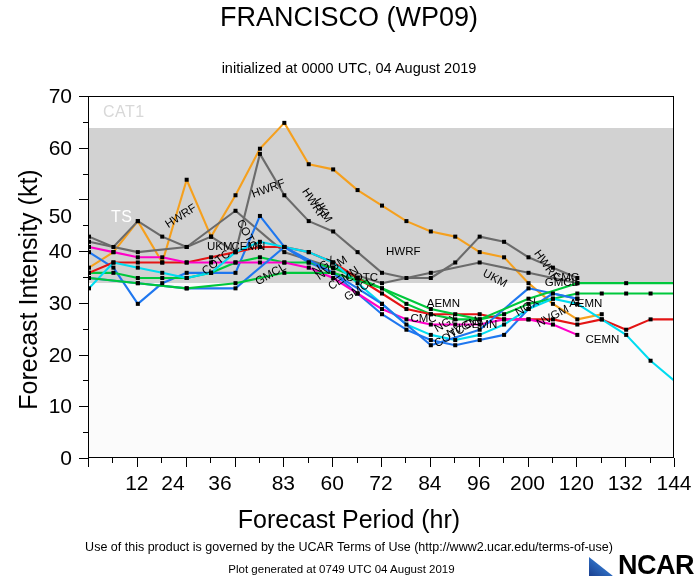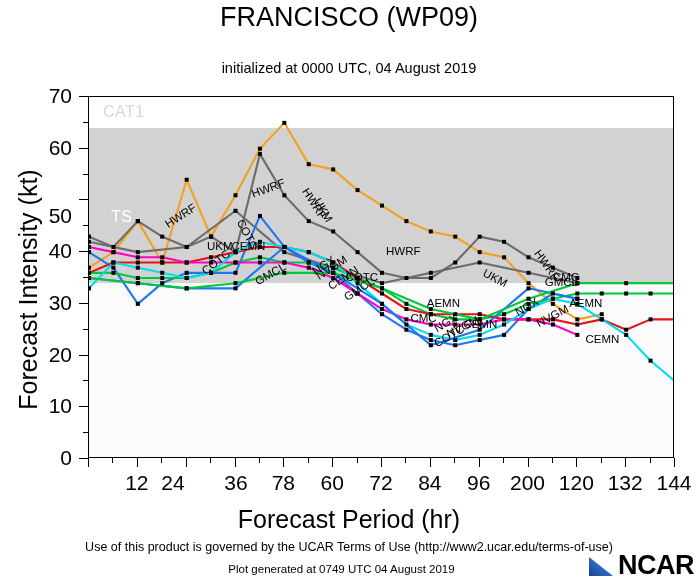--- a/index.html
+++ b/index.html
@@ -142,24 +142,24 @@
       <div class="ytlabel" style="top: 85px; left: 0px;">70</div>
       <div class="xtick" style="left: 88px;"></div>
       <div class="xtick minor" style="left: 112.417px;"></div>
       <div class="xtick" style="left: 136.833px;"></div>
       <div class="xtlabel" style="left: 106.833px;">12</div>
       <div class="xtick minor" style="left: 161.25px;"></div>
       <div class="xtick" style="left: 185.667px;"></div>
       <div class="xtlabel" style="left: 143px;">24</div>
       <div class="xtick minor" style="left: 210.083px;"></div>
       <div class="xtick" style="left: 234.5px;"></div>
-      <div class="xtlabel" style="left: 206px; text-align: center;">36</div>
+      <div class="xtlabel" style="left: 190px; text-align: center;">36</div>
       <div class="xtick minor" style="left: 258.917px;"></div>
       <div class="xtick" style="left: 283.333px;"></div>
-      <div class="xtlabel" style="left: 253.333px;">78</div>
+      <div class="xtlabel" style="left: 253.333px;">83</div>
       <div class="xtick minor" style="left: 307.75px;"></div>
       <div class="xtick" style="left: 332.167px;"></div>
       <div class="xtlabel" style="left: 302.167px;">60</div>
       <div class="xtick minor" style="left: 356.583px;"></div>
       <div class="xtick" style="left: 381px;"></div>
       <div class="xtlabel" style="left: 351px;">72</div>
       <div class="xtick minor" style="left: 405.417px;"></div>
       <div class="xtick" style="left: 429.833px;"></div>
       <div class="xtlabel" style="left: 399.833px;">84</div>
       <div class="xtick minor" style="left: 454.25px;"></div>

